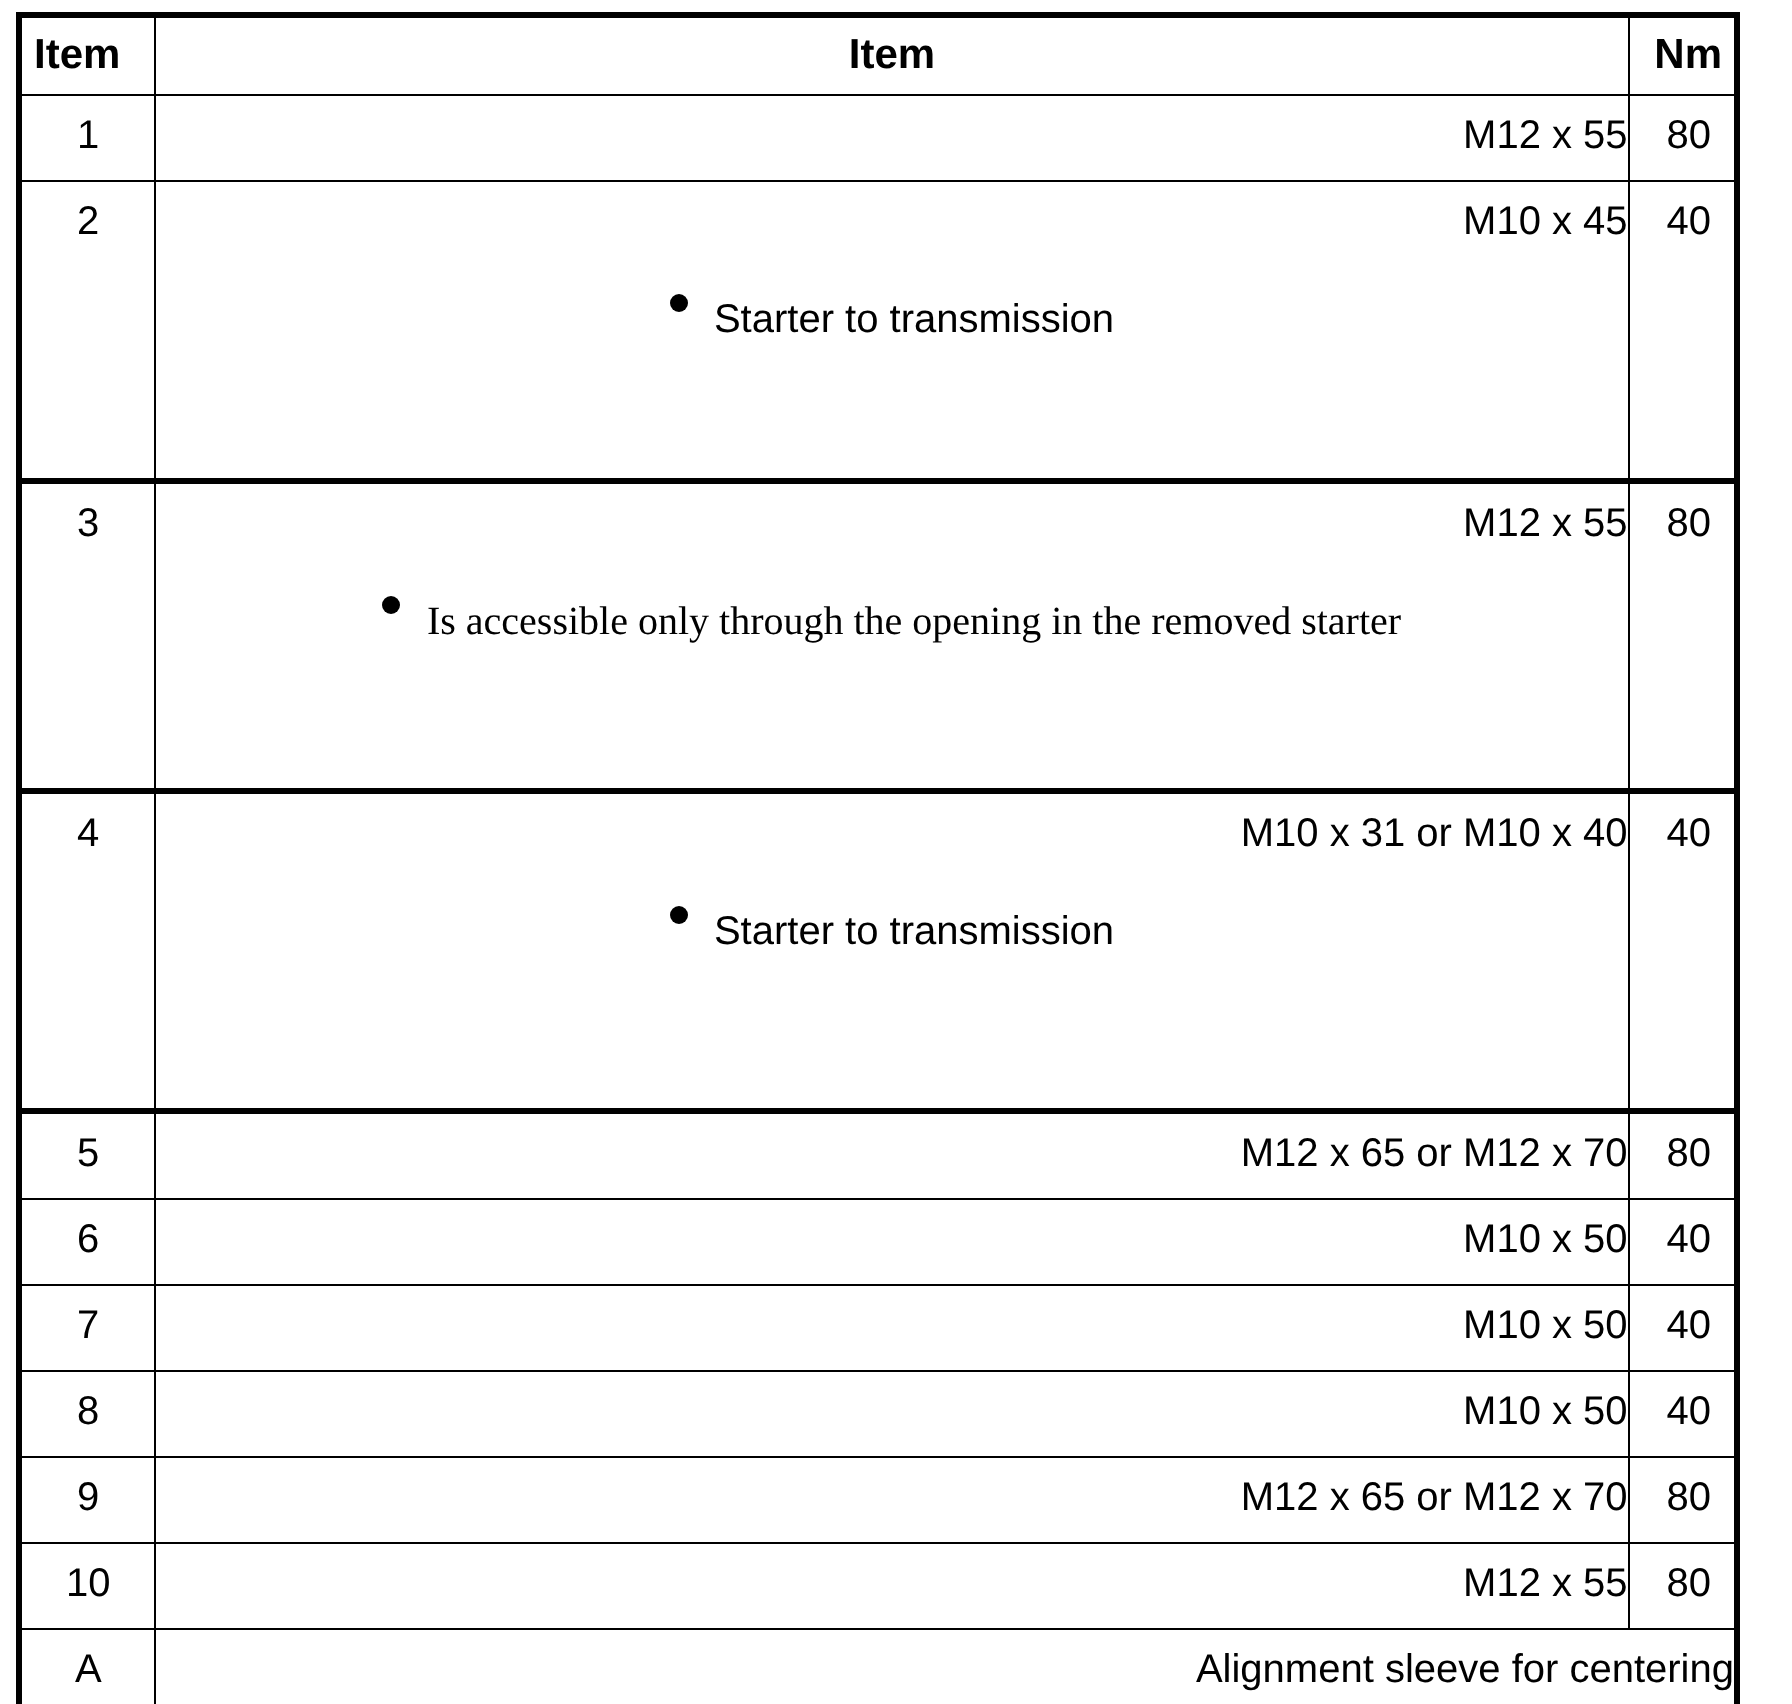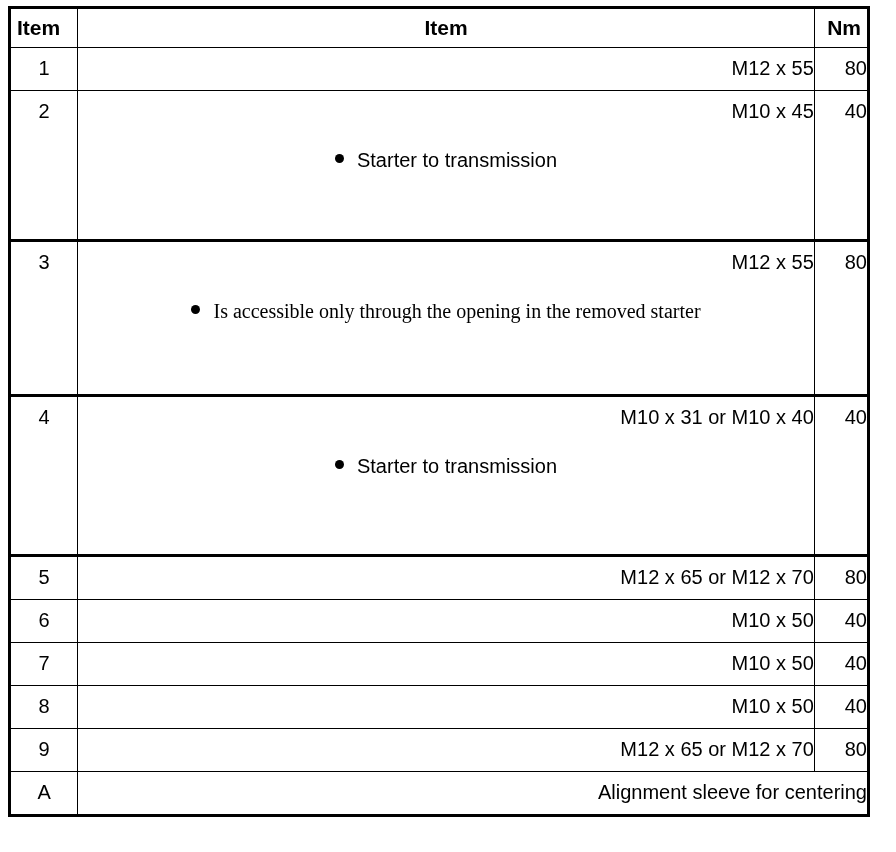--- a/index.html
+++ b/index.html
@@ -65,21 +65,21 @@
     font-weight: normal;
     padding: 0;
     vertical-align: top;
     background: #ffffff;
   }
 
   td.c-item {
     text-align: center;
   }
   td.c-nm {
-    text-align: right;
+    text-align: center;
     padding-left: 7px;
     margin-left: 20px;
   }
   td.c-bolt {
     text-align: center;
   }
 
   
   tr.group-end > td {
     border-bottom: 3px solid #000000;
@@ -92,21 +92,21 @@
   }
 
   .bolt-main {
     text-align: right;
     white-space: nowrap;
   }
 
   .note-line {
     margin-top: 26px;
     display: flex;
-    align-items: center;
+    align-items: flex-start;
     justify-content: center;
     gap: 13px;
     white-space: nowrap;
   }
   .note-line.note-wide {
     justify-content: center;
     font-family: Liberation Serif, serif;
   }
 
   .bullet {
@@ -288,20 +288,33 @@
         <td class="c-bolt">
           <div class="cell-pad">
             <div class="bolt-main">M12 x 65 or M12 x 70</div>
           </div>
         </td>
         <td class="c-nm">
           <div class="cell-pad">80</div>
         </td>
       </tr>
 
+      <tr class="r-short">
+        <td class="c-item">
+          <div class="cell-pad">10</div>
+        </td>
+        <td class="c-bolt">
+          <div class="cell-pad">
+            <div class="bolt-main">M12 x 55</div>
+          </div>
+        </td>
+        <td class="c-nm">
+          <div class="cell-pad">80</div>
+        </td>
+      </tr>
 
       <tr class="r-short">
         <td class="c-item">
           <div class="cell-pad">A</div>
         </td>
         <td class="c-bolt merged-sleeve" colspan="2">
           <div class="cell-pad">
             <div class="bolt-main">Alignment sleeve for centering</div>
           </div>
         </td>

